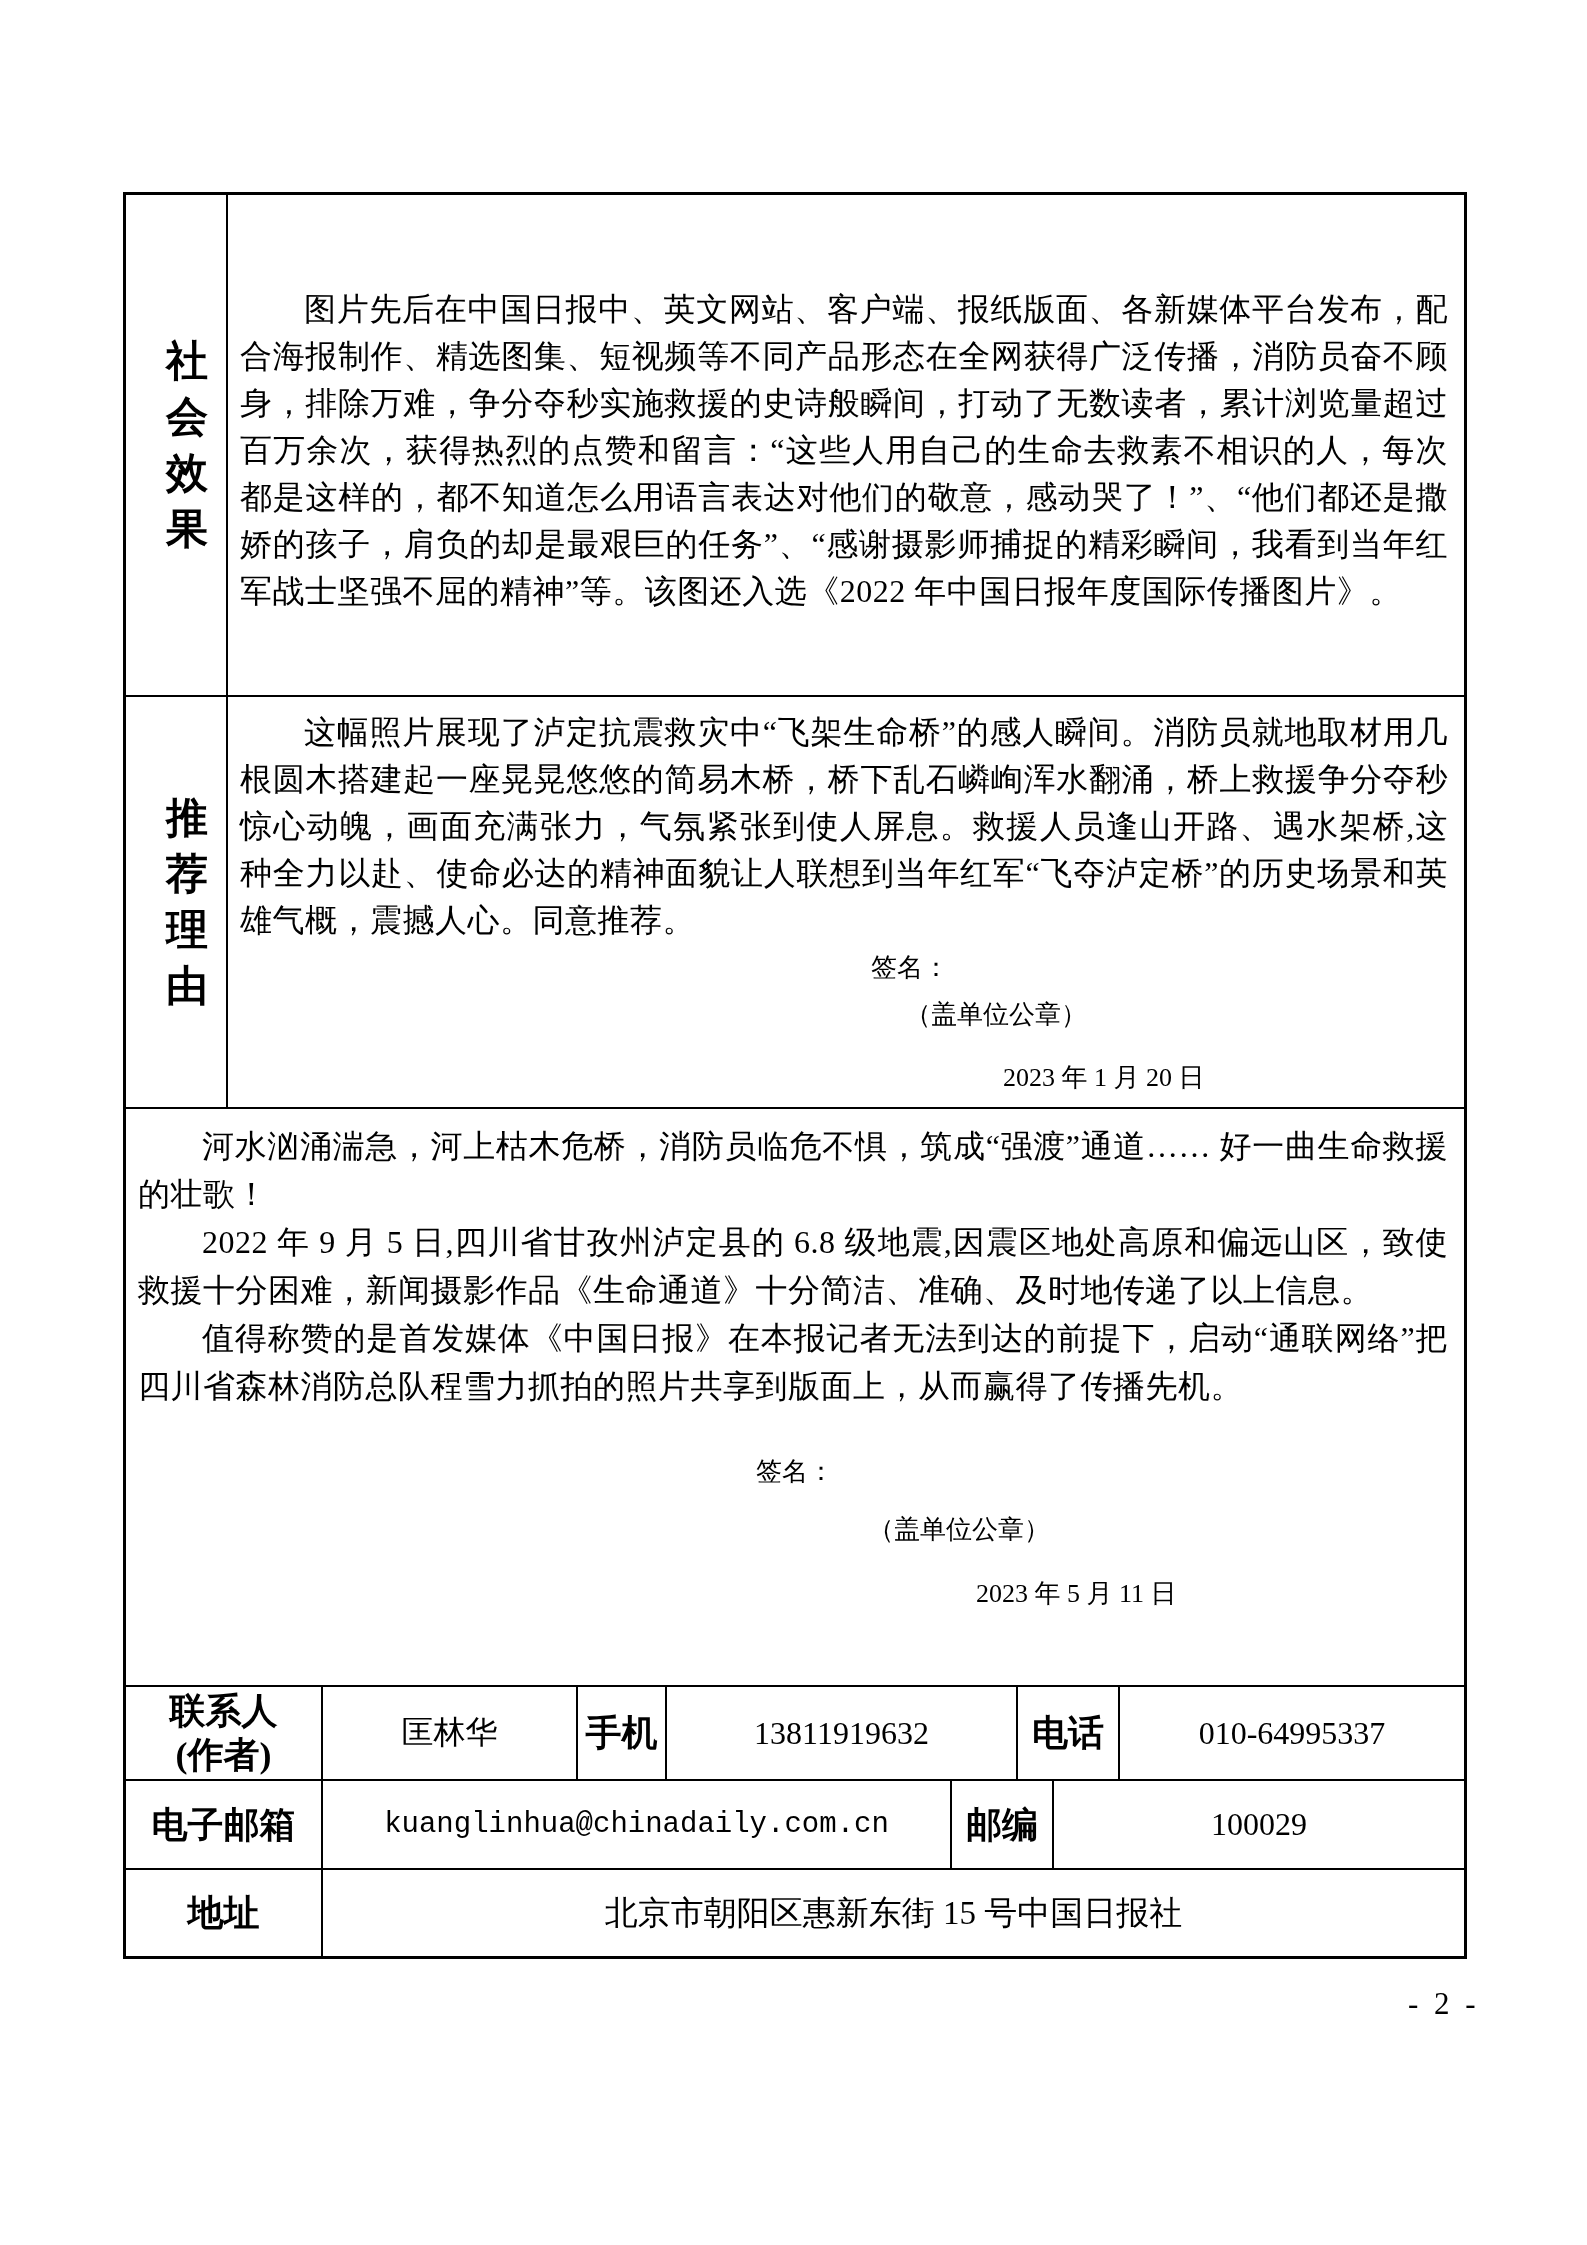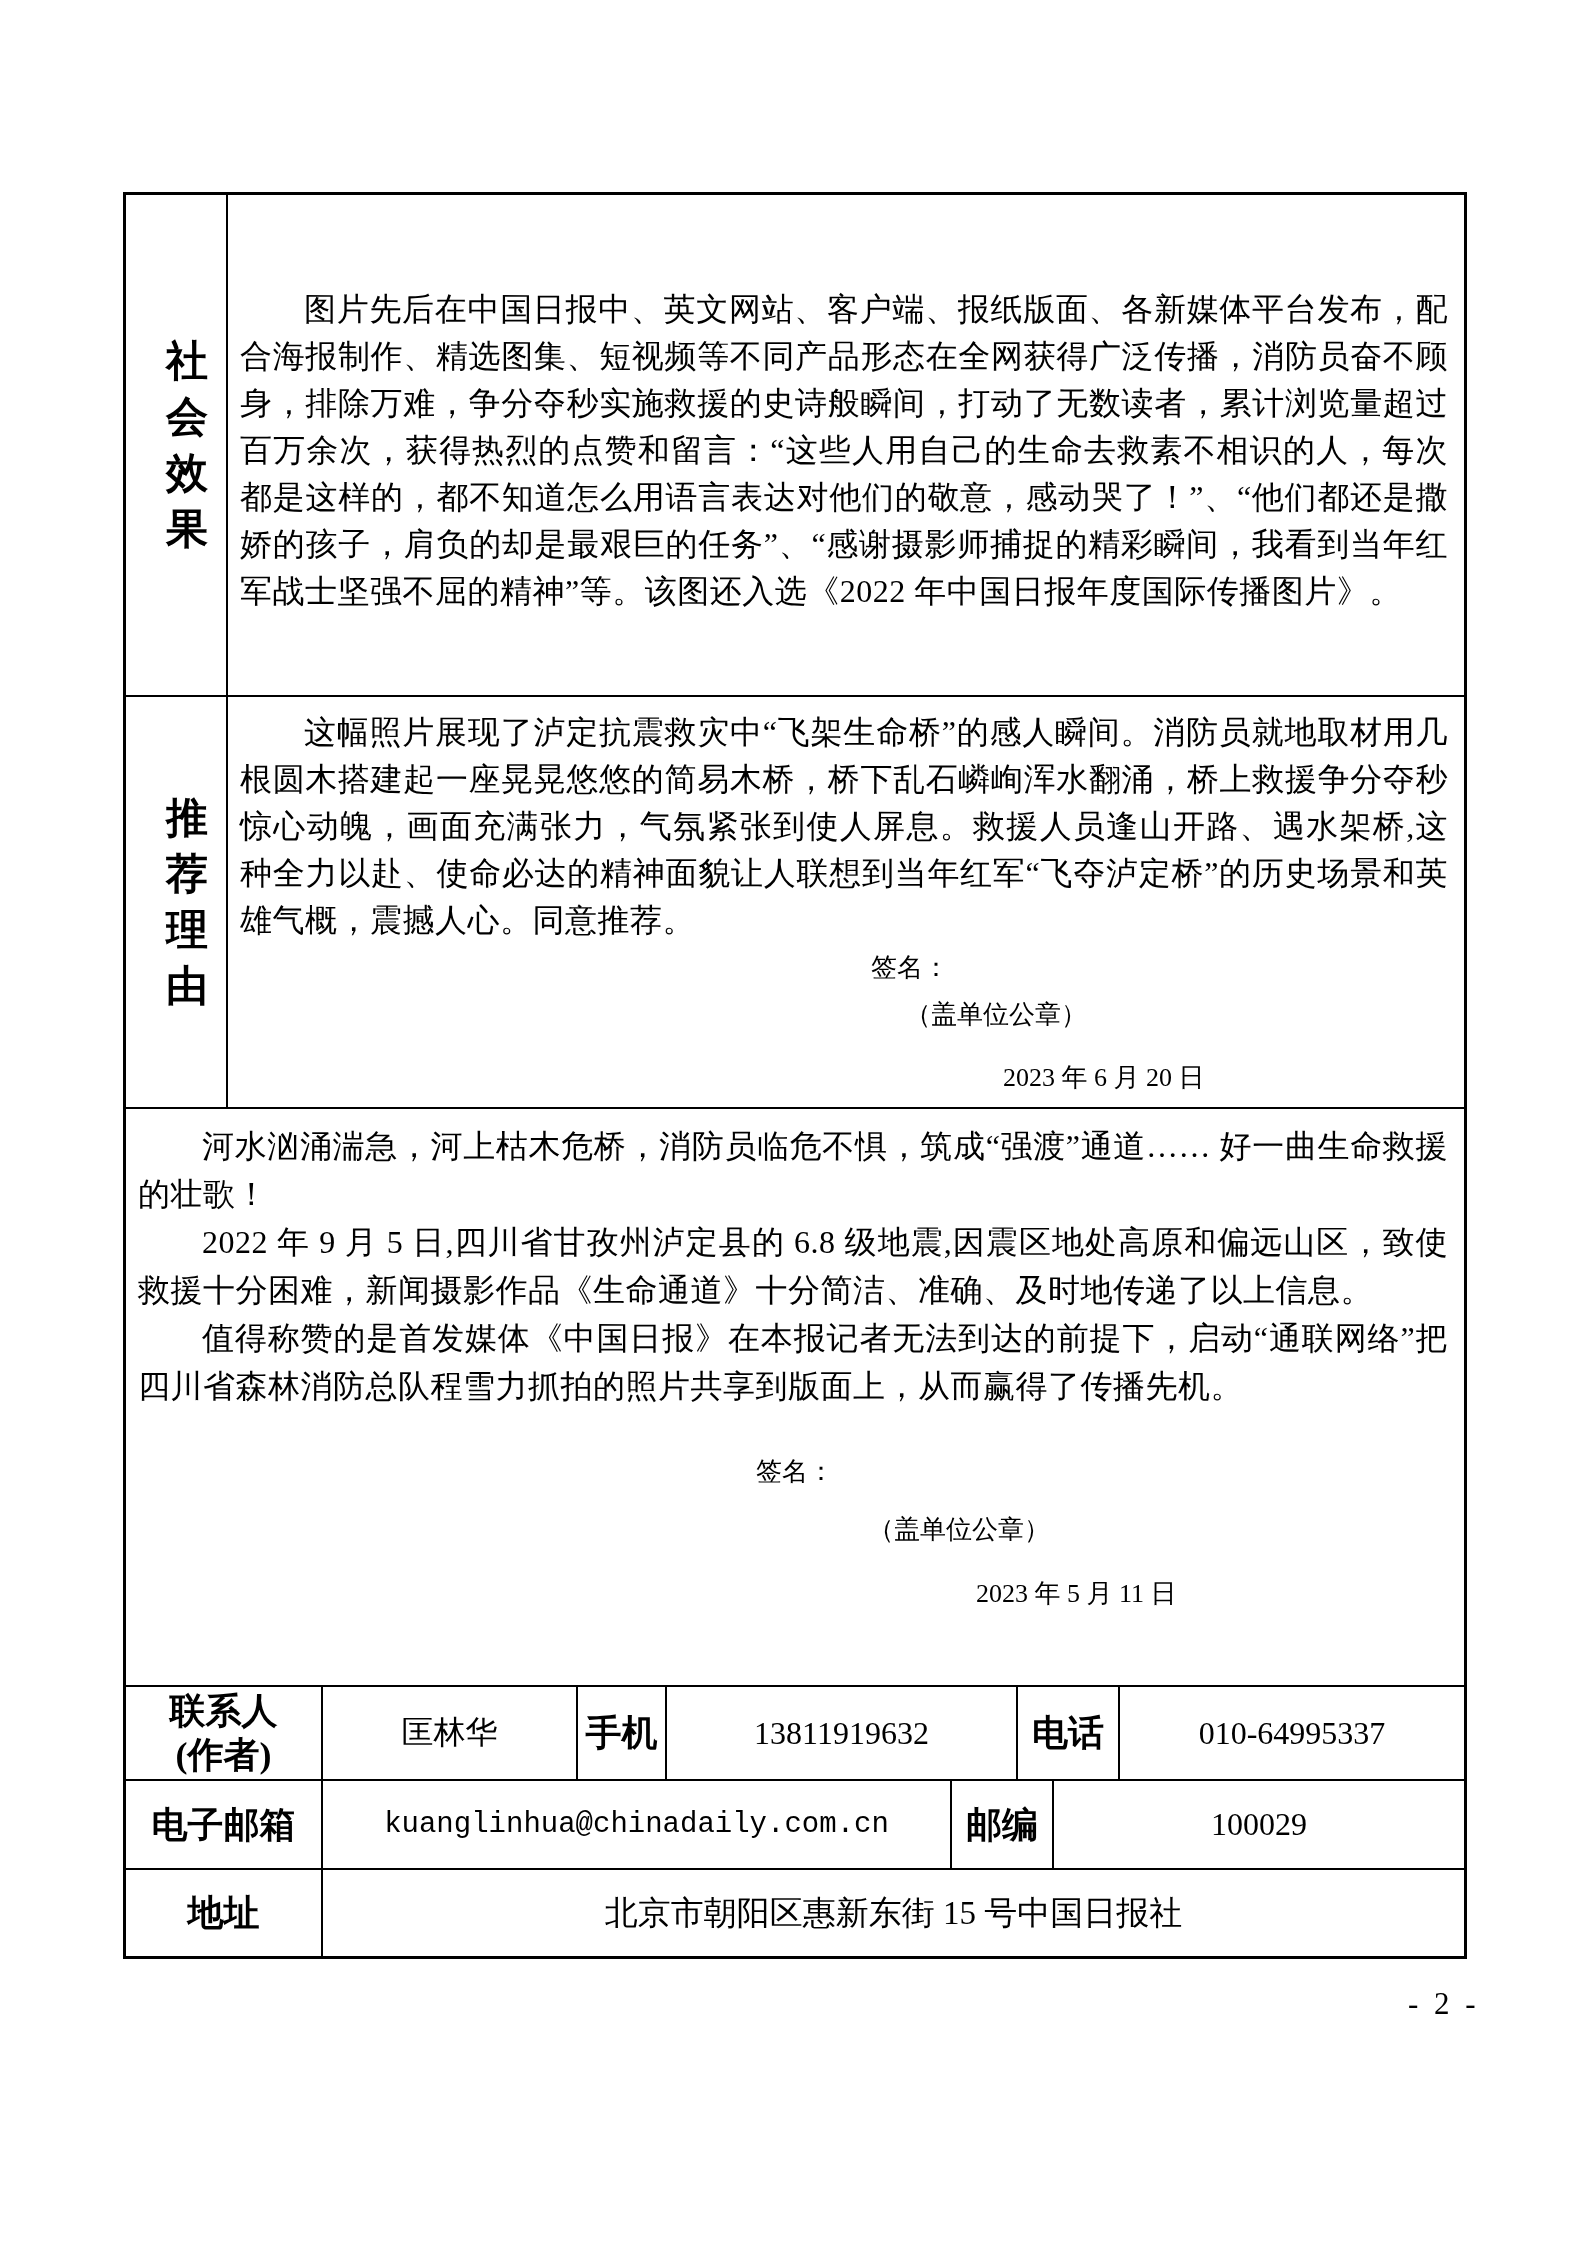--- a/index.html
+++ b/index.html
@@ -95,21 +95,21 @@
 
     <div class="trow r-recommend">
       <div class="cell label-col">
         <div class="vlabel">推荐理由</div>
       </div>
       <div class="cell content-col pad-recommend">
         <p class="para">这幅照片展现了泸定抗震救灾中“飞架生命桥”的感人瞬间。消防员就地取材用几根圆木搭建起一座晃晃悠悠的简易木桥，桥下乱石嶙峋浑水翻涌，桥上救援争分夺秒惊心动魄，画面充满张力，气氛紧张到使人屏息。救援人员逢山开路、遇水架桥,这种全力以赴、使命必达的精神面貌让人联想到当年红军“飞夺泸定桥”的历史场景和英雄气概，震撼人心。同意推荐。</p>
         <div class="sig-block">
           <div class="sig-line sig-label">签名：</div>
           <div class="sig-line sig-seal">（盖单位公章）</div>
-          <div class="sig-line sig-date">2023 年 6 月 20 日</div>
+          <div class="sig-line sig-date">2023 年 1 月 20 日</div>
         </div>
       </div>
     </div>
 
     <div class="trow r-review">
       <div class="cell content-col pad-review">
         <p class="para">河水汹涌湍急，河上枯木危桥，消防员临危不惧，筑成“强渡”通道…… 好一曲生命救援的壮歌！</p>
         <p class="para">2022 年 9 月 5 日,四川省甘孜州泸定县的 6.8 级地震,因震区地处高原和偏远山区，致使救援十分困难，新闻摄影作品《生命通道》十分简洁、准确、及时地传递了以上信息。</p>
         <p class="para">值得称赞的是首发媒体《中国日报》在本报记者无法到达的前提下，启动“通联网络”把四川省森林消防总队程雪力抓拍的照片共享到版面上，从而赢得了传播先机。</p>
         <div class="sig-block">

